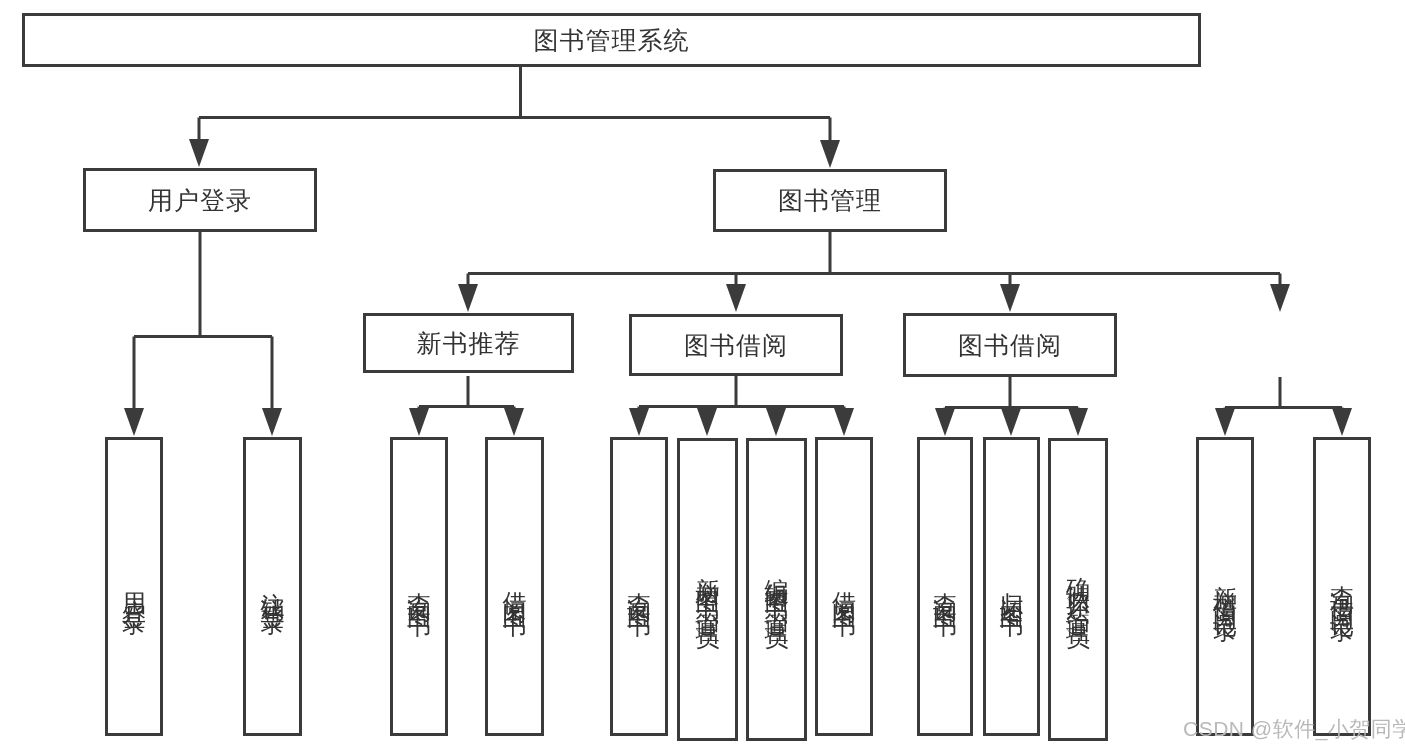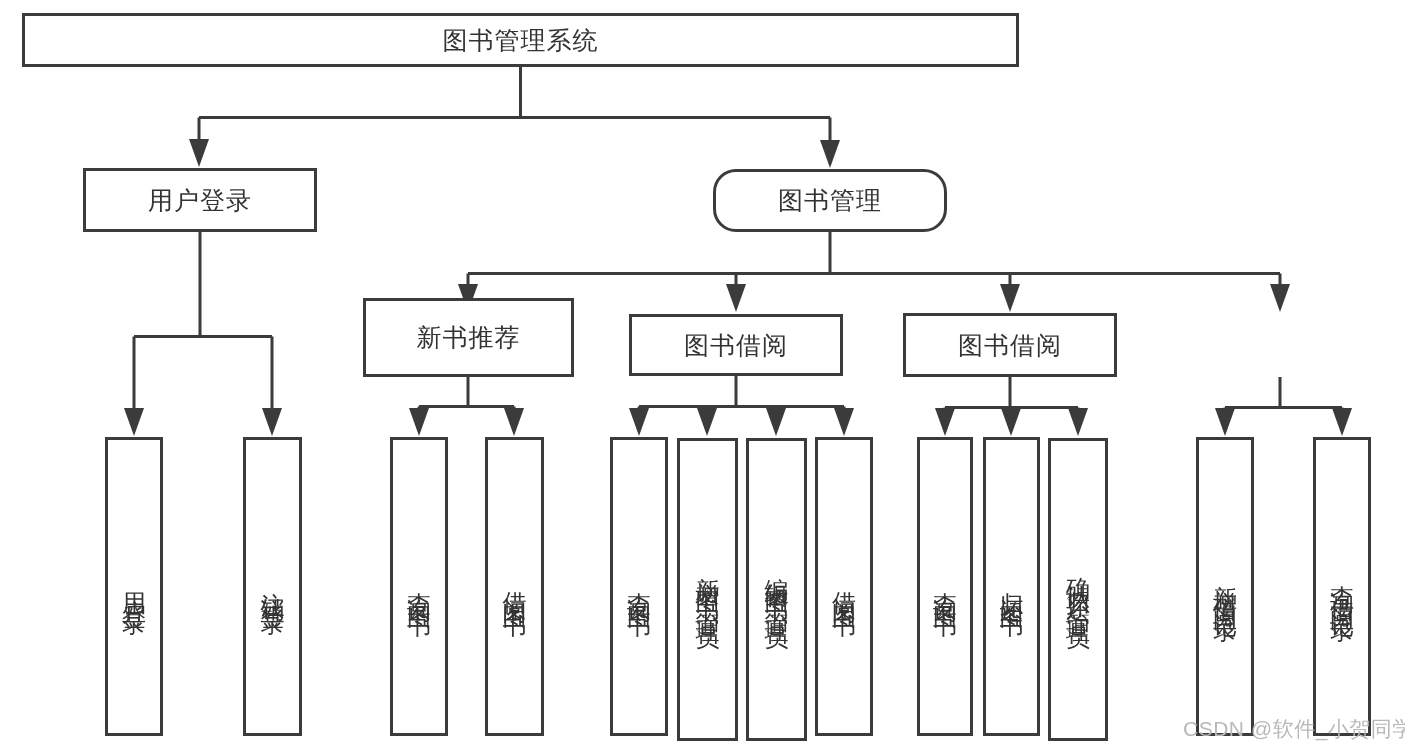--- a/index.html
+++ b/index.html
@@ -79,26 +79,26 @@
       <polygon points="766,408 786,408 776,436"></polygon>
       <polygon points="834,408 854,408 844,436"></polygon>
       <polygon points="935,408 955,408 945,436"></polygon>
       <polygon points="1001,408 1021,408 1011,436"></polygon>
       <polygon points="1068,408 1088,408 1078,436"></polygon>
       <polygon points="1215,408 1235,408 1225,436"></polygon>
       <polygon points="1332,408 1352,408 1342,436"></polygon>
     </g>
   </svg>
 
-  <div class="node" style="left:22px; top:13px; width:997px; height:54px;">图书管理系统</div>
+  <div class="node" style="left:22px; top:13px; width:1179px; height:54px;">图书管理系统</div>
 
   <div class="node" style="left:83px; top:168px; width:234px; height:64px;">用户登录</div>
-  <div class="node" style="left:713px; top:169px; width:234px; height:63px;border-radius:23px;">图书管理</div>
+  <div class="node" style="left:713px; top:169px; width:234px; height:63px;">图书管理</div>
 
-  <div class="node" style="left:363px; top:298px; width:211px; height:79px;font-family:Liberation Serif, serif;">新书推荐</div>
+  <div class="node" style="left:363px; top:313px; width:211px; height:60px;font-family:Liberation Serif, serif;">新书推荐</div>
   <div class="node" style="left:629px; top:314px; width:214px; height:62px;">图书借阅</div>
   <div class="node" style="left:903px; top:313px; width:214px; height:64px;">图书借阅</div>
 
   <div class="node leaf" style="left:105px; top:437px; width:58px; height:299px;">用户登录</div>
   <div class="node leaf" style="left:243px; top:437px; width:59px; height:299px;">注销登录</div>
 
   <div class="node leaf" style="left:390px; top:437px; width:58px; height:299px;">查询图书</div>
   <div class="node leaf" style="left:485px; top:437px; width:59px; height:299px;">借阅图书</div>
 
   <div class="node leaf" style="left:610px; top:437px; width:58px; height:299px;">查询图书</div>

